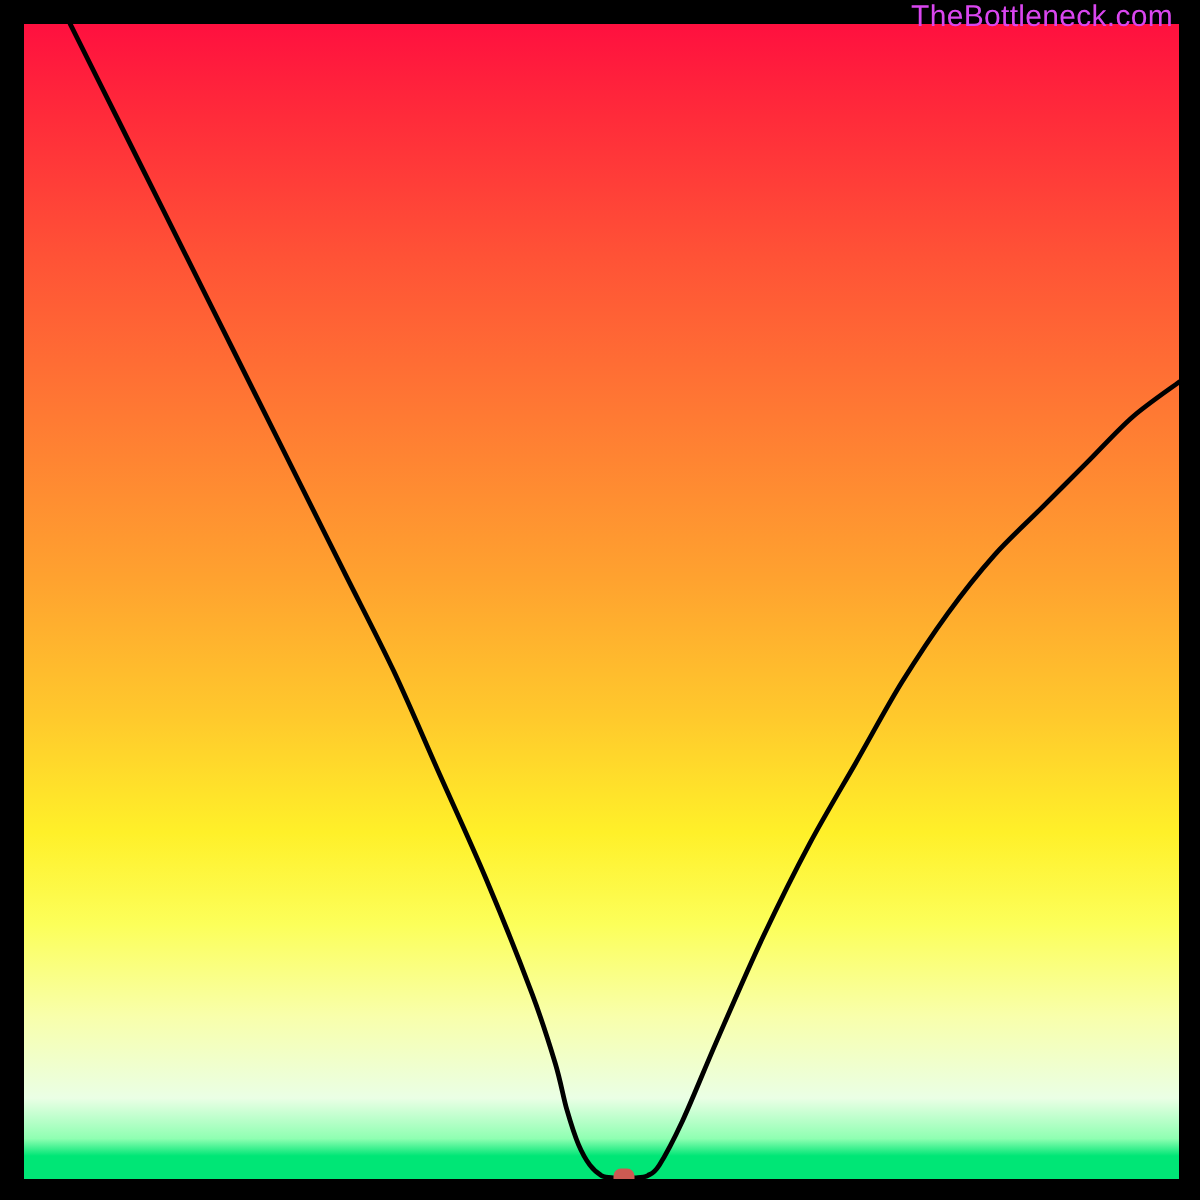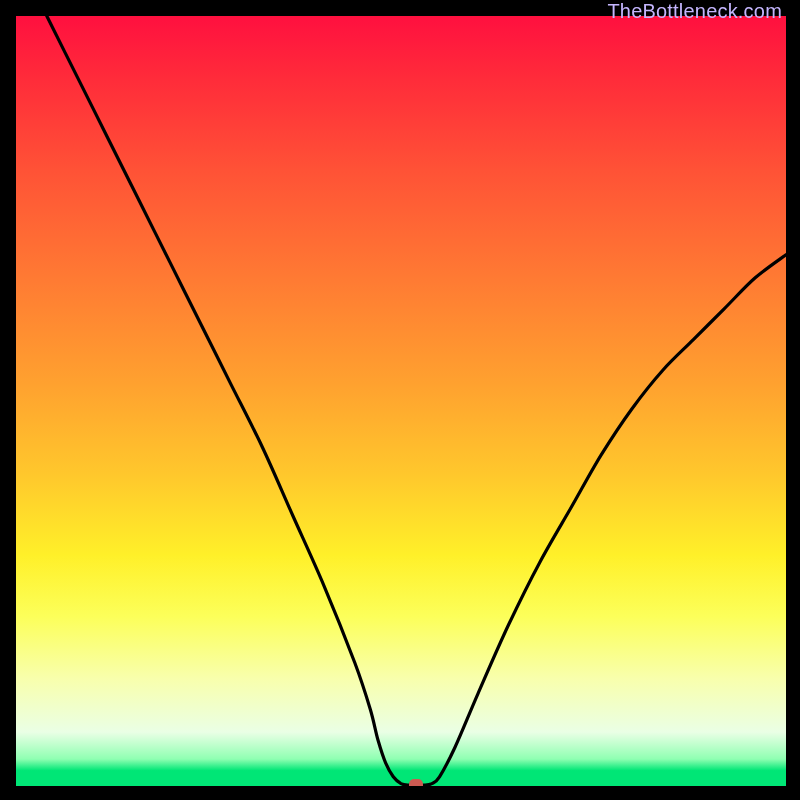--- a/index.html
+++ b/index.html
@@ -46,21 +46,21 @@
     top: 0;
     width: 770px;
     height: 770px;
   }
   .watermark {
     position: absolute;
     top: 0px;
     right: 18px;
     font-size: 20px;
     font-weight: 500;
-    color: #c4b5fd;
+    color: #d946ef;
     letter-spacing: 0.2px;
   }
   .marker {
     position: absolute;
     width: 14px;
     height: 12px;
     border-radius: 5px;
     background: #cc5a52;
     transform: translate(-50%, -50%);
   }

